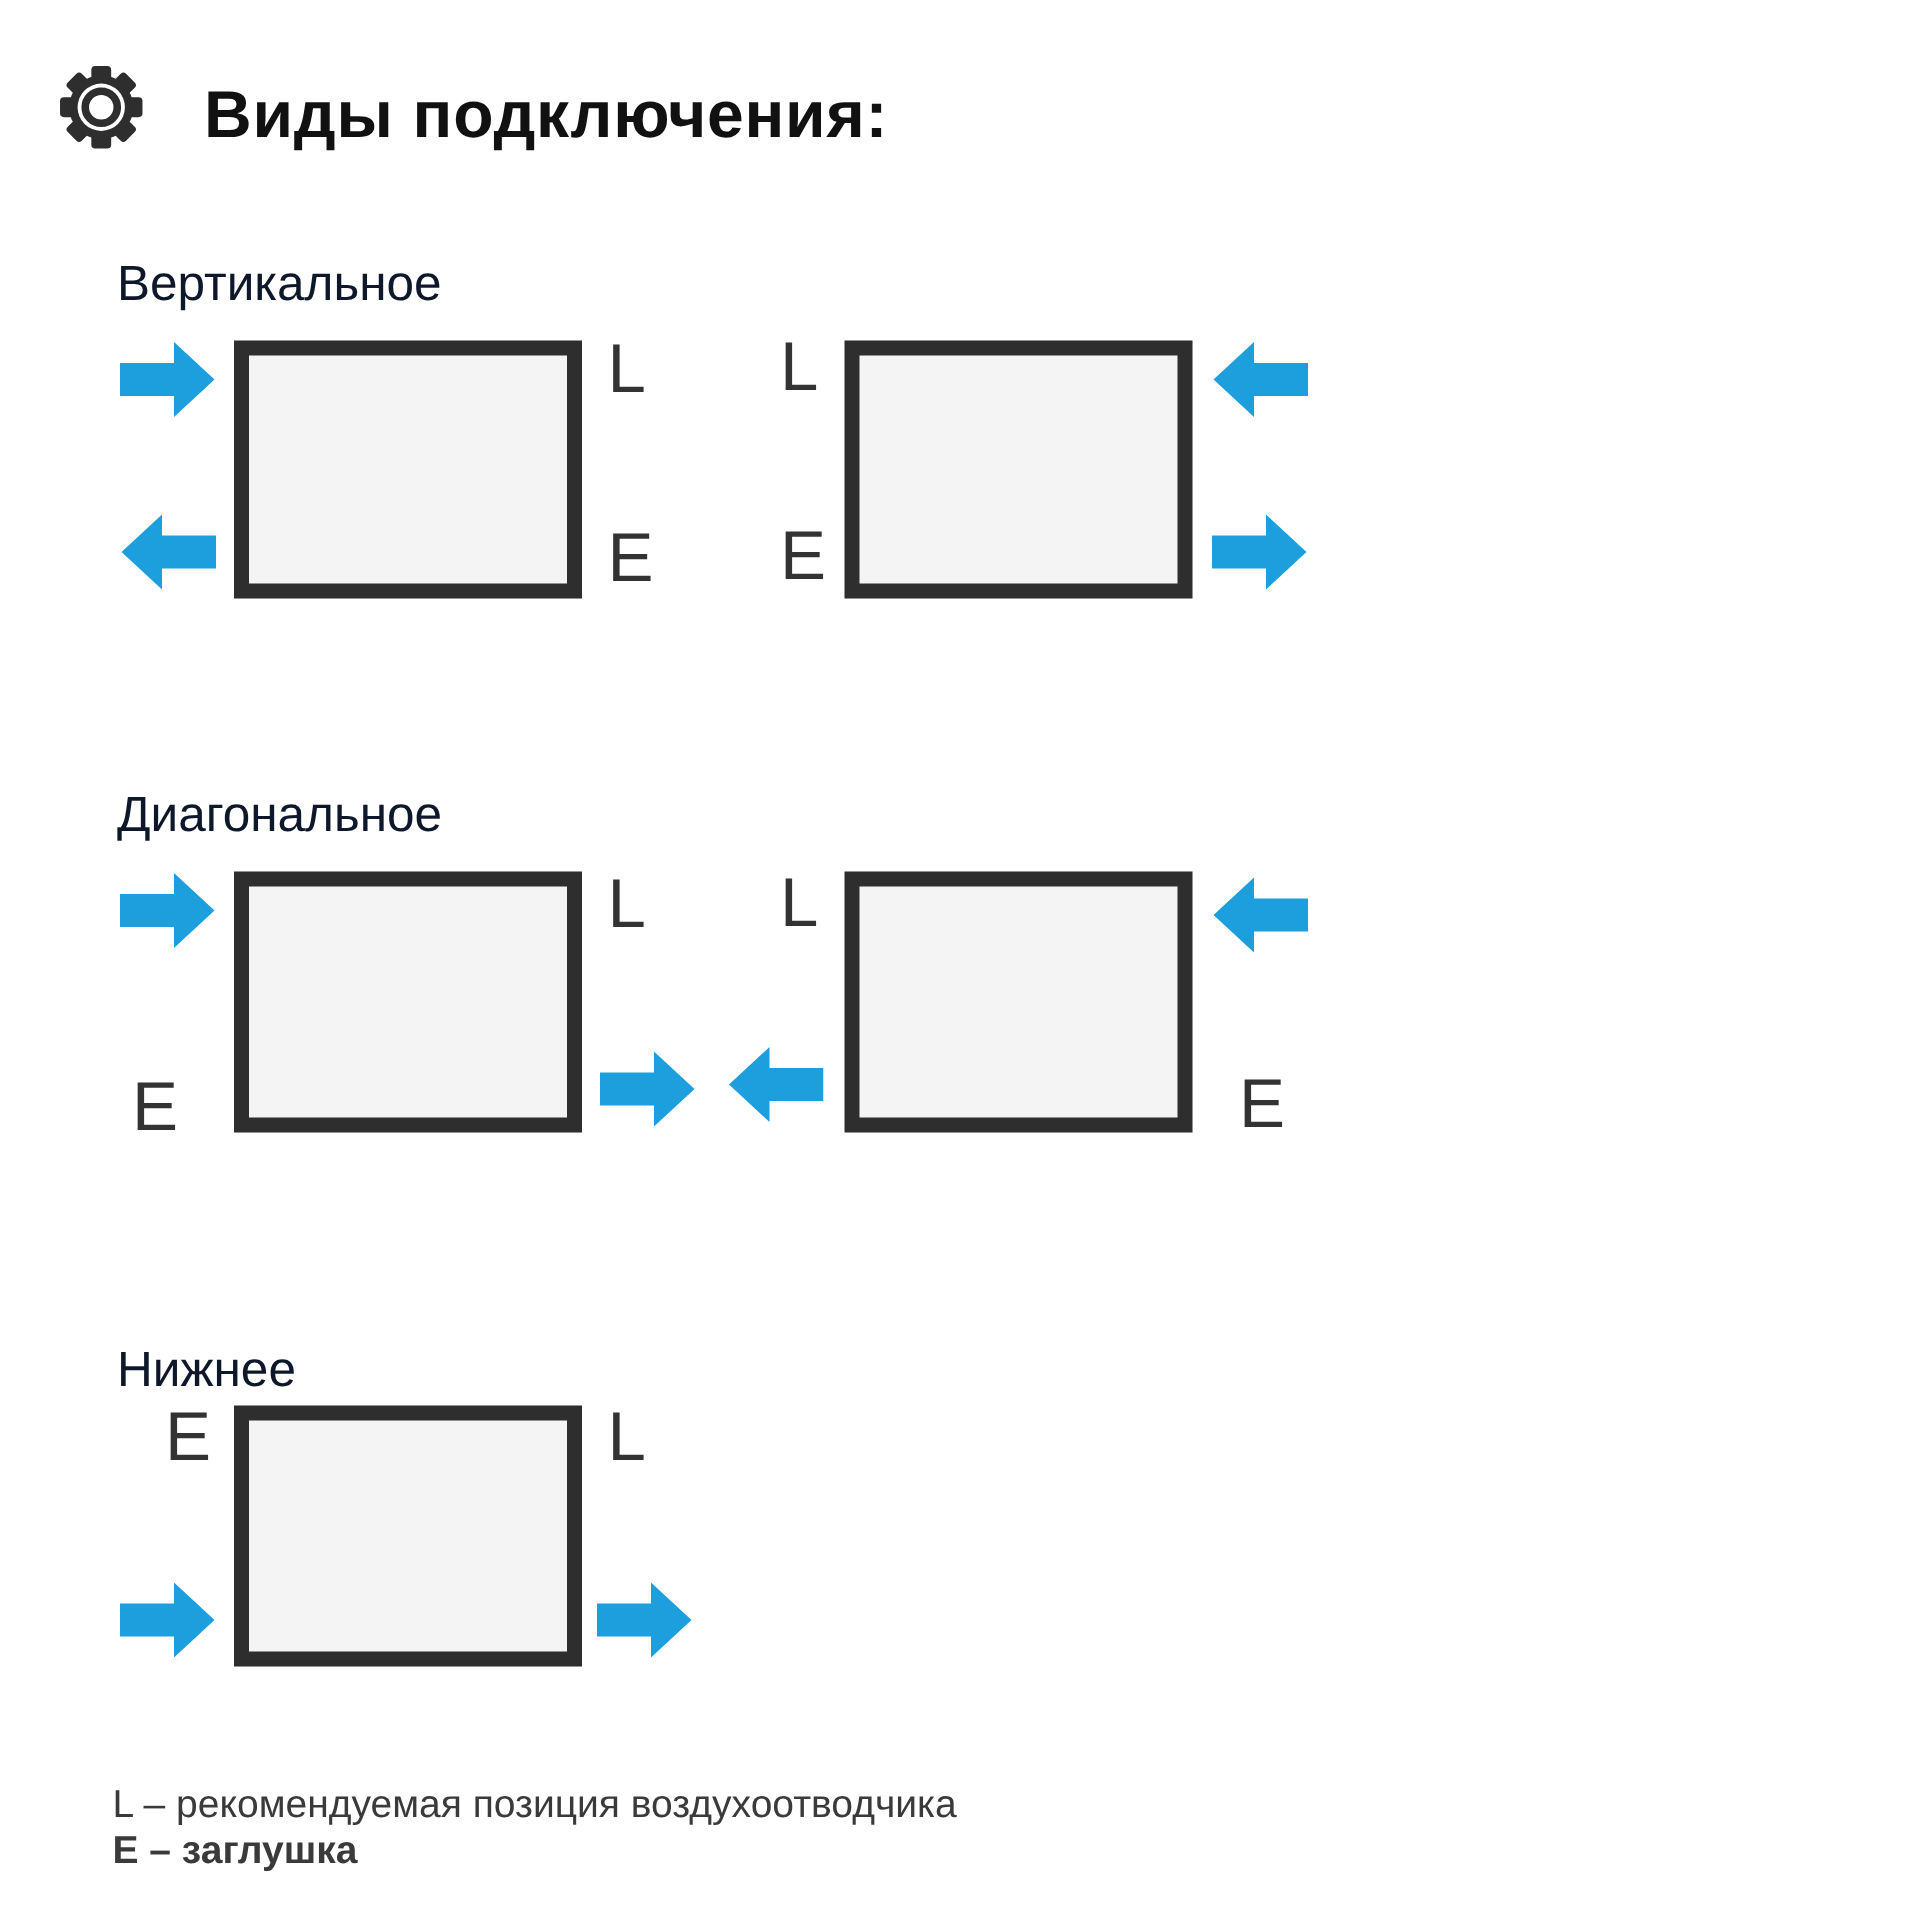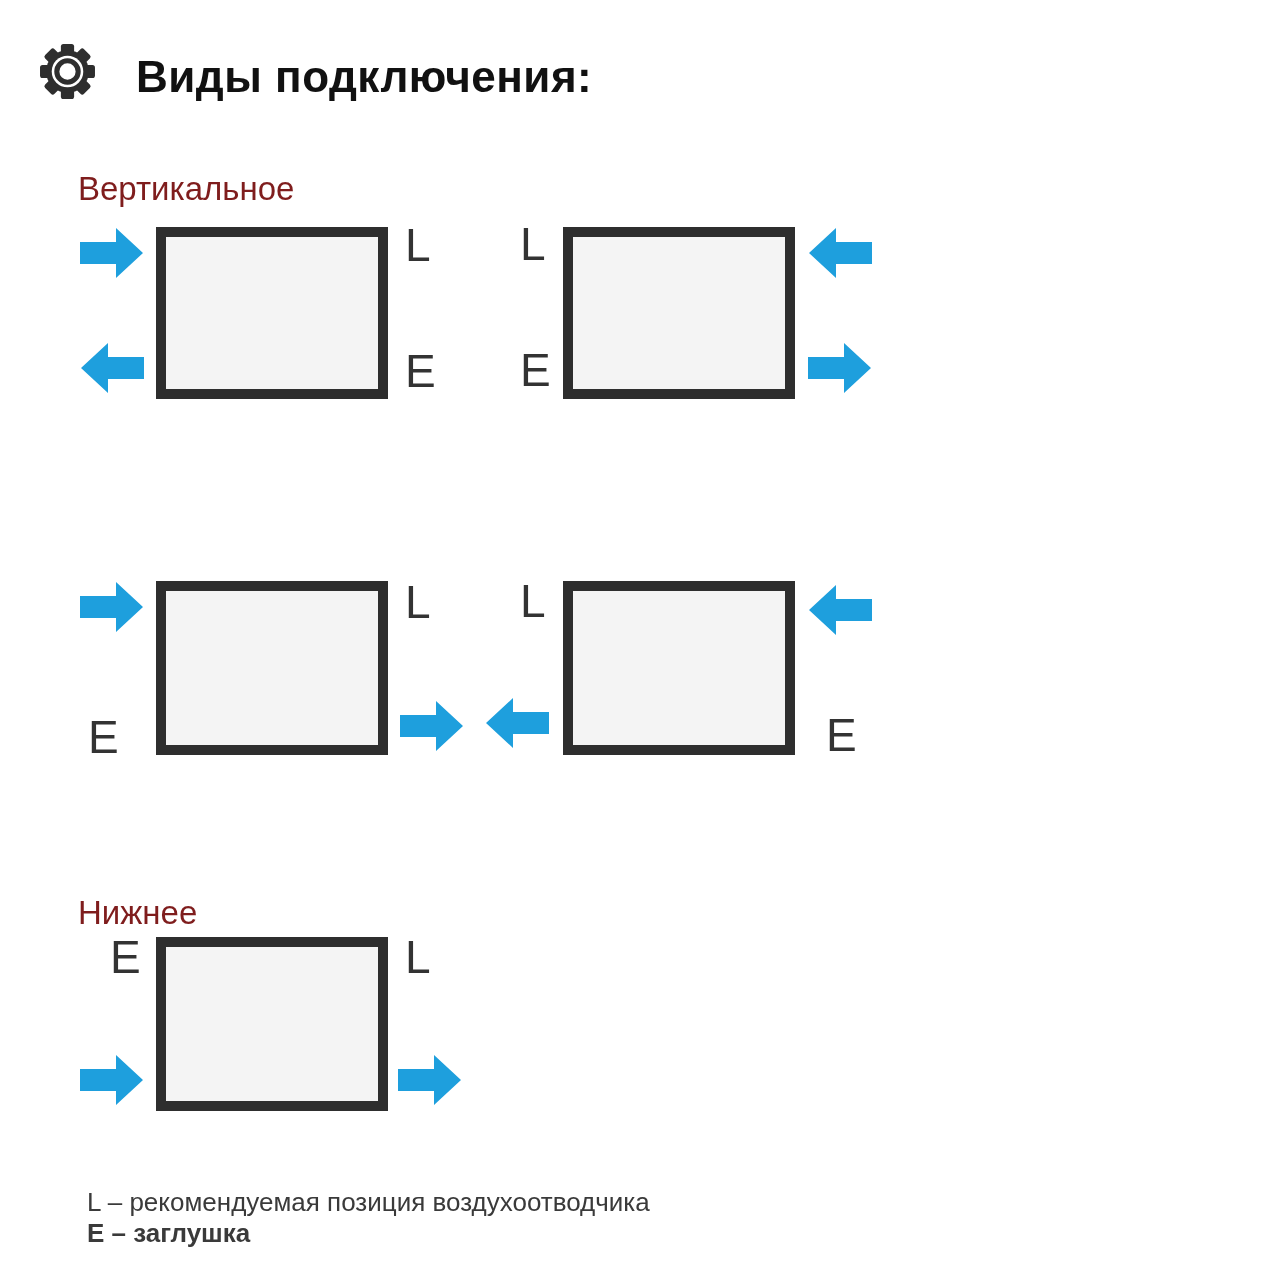--- a/index.html
+++ b/index.html
@@ -16,21 +16,21 @@
   .gear { position: absolute; left: 39px; top: 43px; width: 57px; height: 57px; }
   .page-title {
     position: absolute; left: 136px; top: 52px;
     font-size: 44px; font-weight: bold; color: #111111;
     letter-spacing: 0.5px; white-space: nowrap;
   }
 
   
   .section-title {
     position: absolute; left: 78px;
-    font-size: 33px; font-weight: 400; color: #7f1d1d;
+    font-size: 33px; font-weight: 400; color: #0f172a;
     white-space: nowrap;
   }
   .st-1 { top: 170px; }
   .st-2 { top: 524px; }
   .st-3 { top: 894px; }
 
   
   .radiator-box {
     position: absolute;
     width: 232px;
@@ -50,21 +50,20 @@
   
   .arrow { position: absolute; width: 64px; height: 54px; display: block; }
   .arrow svg { display: block; width: 64px; height: 54px; }
   .arrow.flip svg { transform: scaleX(-1); }
 
   
   .legend-line {
     position: absolute; left: 75px;
     font-size: 26px; line-height: 32px; color: #3a3a3a;
     white-space: nowrap;
-    margin-left: 12px;
   }
   .lg-1 { top: 1186px; }
   .lg-2 { top: 1217px; font-weight: bold; }
 </style>
 </head>
 <body>
 
 <div class="canvas">
 
   <span class="gear">
@@ -109,20 +108,21 @@
     <svg viewBox="0 0 64 54">
         <polygon points="0,16 36,16 36,2 63,27 36,52 36,38 0,38" fill="#1e9fdd"></polygon>
       </svg>
   </span>
   <span class="arrow" style="left:808px; top:341px;">
     <svg viewBox="0 0 64 54">
         <polygon points="0,16 36,16 36,2 63,27 36,52 36,38 0,38" fill="#1e9fdd"></polygon>
       </svg>
   </span>
 
+  <div class="section-title st-2">Диагональное</div>
 
   <div class="radiator-box h2" style="left:156px; top:581px;"></div>
   <span class="arrow" style="left:80px; top:580px;">
     <svg viewBox="0 0 64 54">
         <polygon points="0,16 36,16 36,2 63,27 36,52 36,38 0,38" fill="#1e9fdd"></polygon>
       </svg>
   </span>
   <span class="port-label" style="left:88px; top:712px;">E</span>
   <span class="port-label" style="left:405px; top:577px;">L</span>
   <span class="arrow" style="left:400px; top:699px;">

